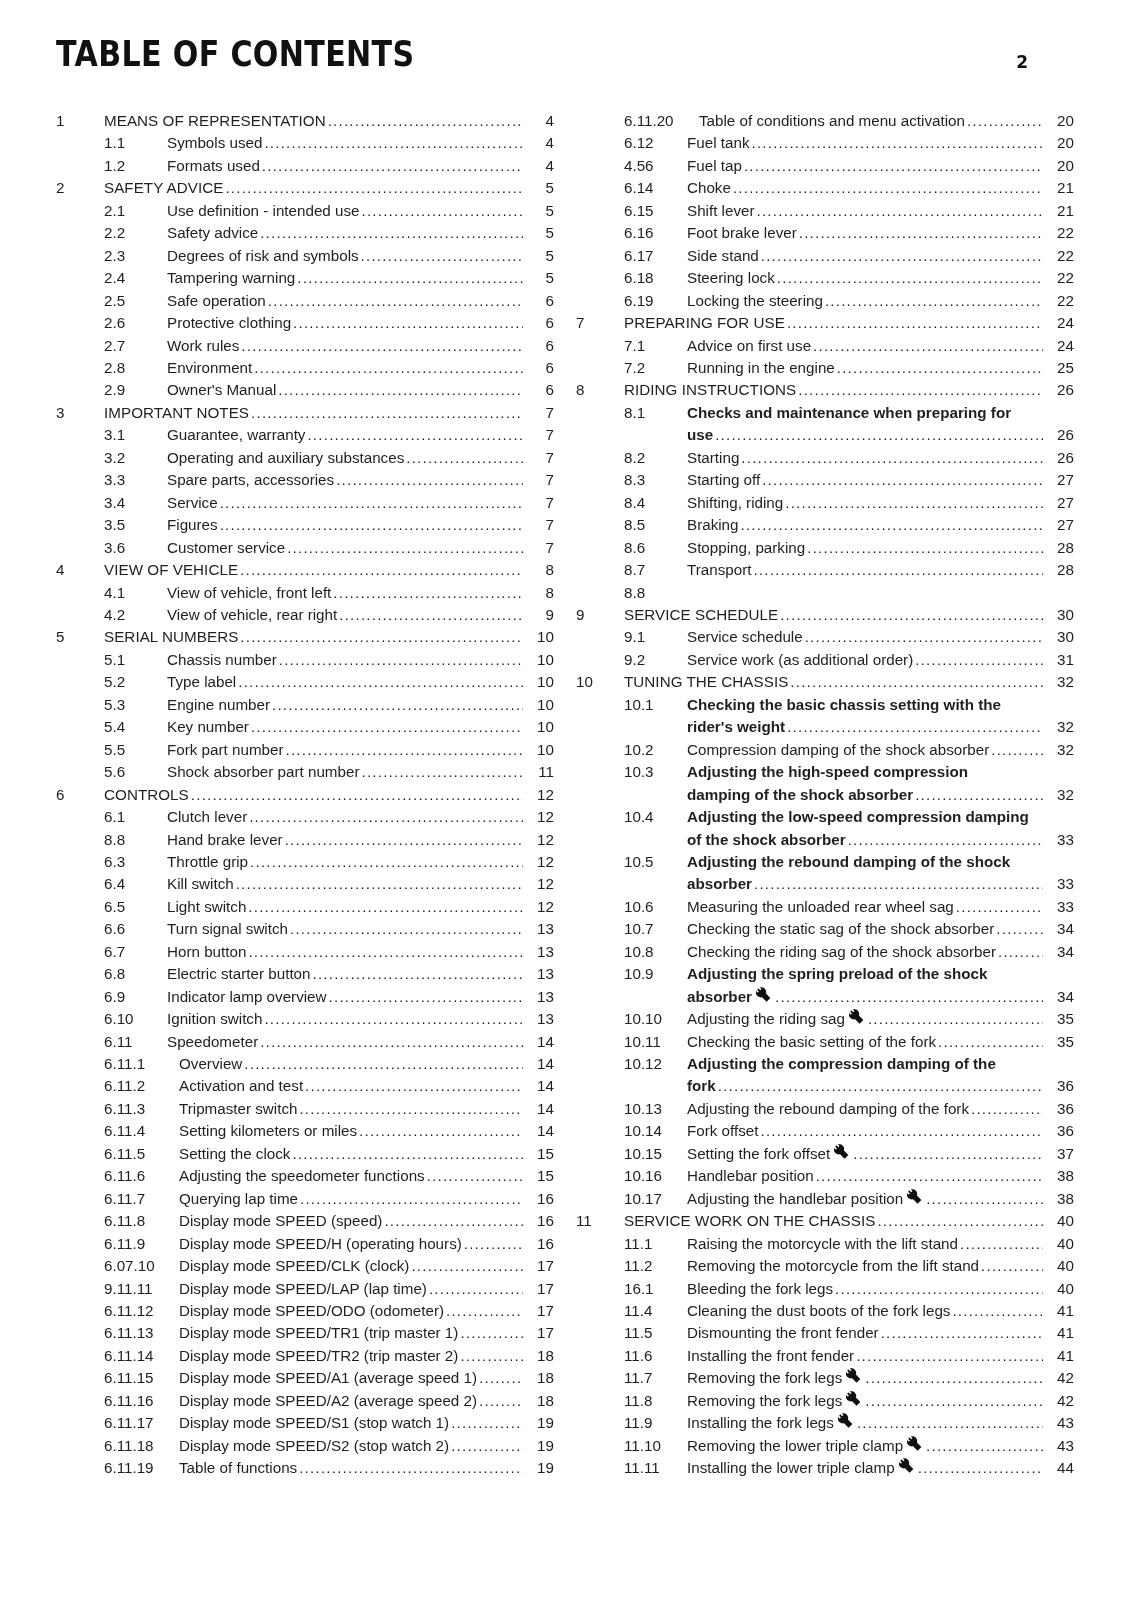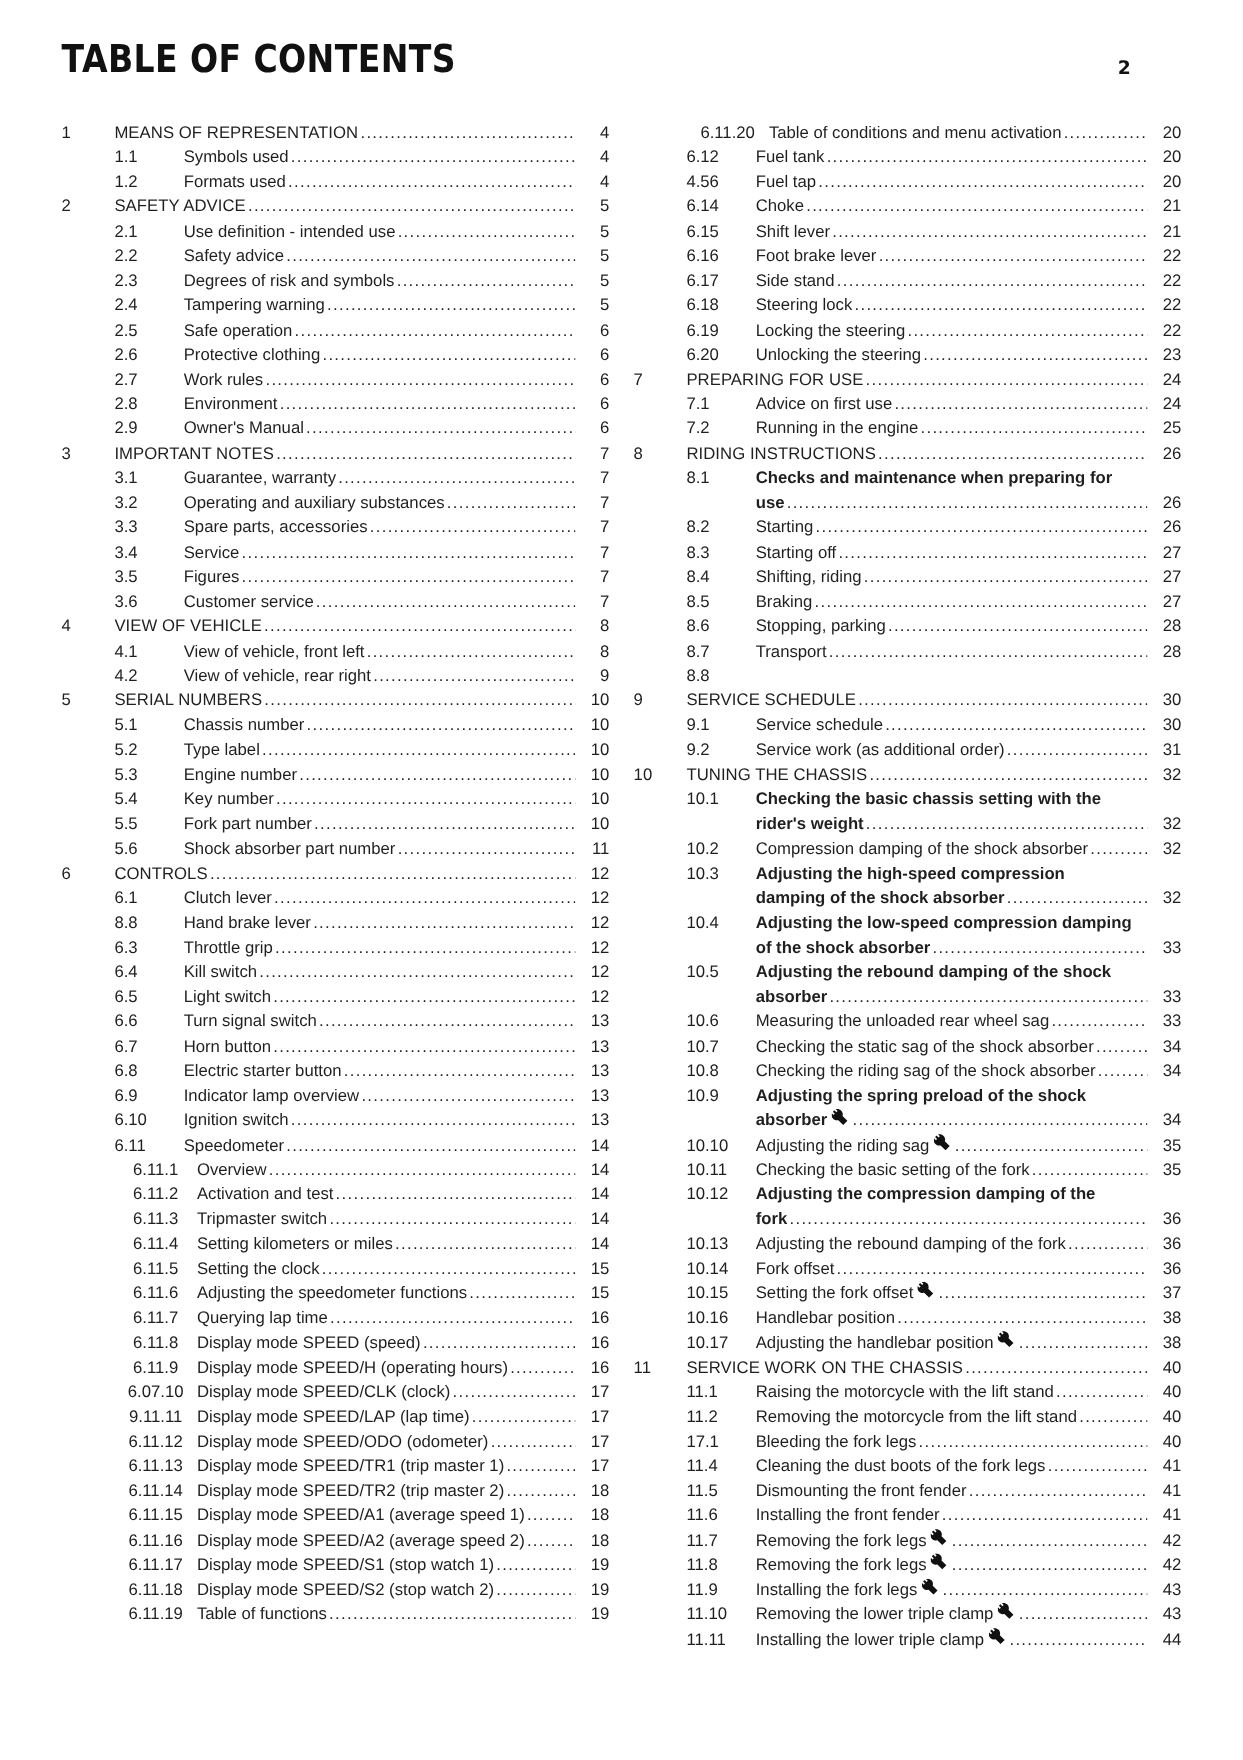--- a/index.html
+++ b/index.html
@@ -81,21 +81,21 @@
   .toc-num {
     flex: 0 0 auto;
     text-align: left;
     font-variant-numeric: lining-nums;
   }
   
   .lvl1 > .toc-num { width: 48px; margin-left: 0px; }
   
   .lvl2 > .toc-num { width: 63px; margin-left: 48px; }
   
-  .lvl3 > .toc-num { width: 75px; margin-left: 48px; text-align: center; }
+  .lvl3 > .toc-num { width: 75px; margin-left: 48px; }
 
   .toc-body {
     flex: 1 1 auto;
     display: flex;
     align-items: baseline;
     min-width: 0;
     white-space: nowrap;
     overflow: hidden;
   }
   .toc-title {
@@ -716,28 +716,20 @@
           </span>
         </div>
         <div class="toc-row lvl2">
           <span class="toc-num">6.19</span>
           <span class="toc-body">
             <span class="toc-title">Locking the steering</span>
             <span class="leader"></span>
             <span class="toc-page">22</span>
           </span>
         </div>
-        <div class="toc-row lvl2">
-          <span class="toc-num">6.20</span>
-          <span class="toc-body">
-            <span class="toc-title">Unlocking the steering</span>
-            <span class="leader"></span>
-            <span class="toc-page">23</span>
-          </span>
-        </div>
         <div class="toc-row lvl1">
           <span class="toc-num">7</span>
           <span class="toc-body">
             <span class="toc-title">PREPARING FOR USE</span>
             <span class="leader"></span>
             <span class="toc-page">24</span>
           </span>
         </div>
         <div class="toc-row lvl2">
           <span class="toc-num">7.1</span>
@@ -1063,21 +1055,21 @@
         </div>
         <div class="toc-row lvl2">
           <span class="toc-num">11.2</span>
           <span class="toc-body">
             <span class="toc-title">Removing the motorcycle from the lift stand</span>
             <span class="leader"></span>
             <span class="toc-page">40</span>
           </span>
         </div>
         <div class="toc-row lvl2">
-          <span class="toc-num">17.1</span>
+          <span class="toc-num">16.1</span>
           <span class="toc-body">
             <span class="toc-title">Bleeding the fork legs</span>
             <span class="leader"></span>
             <span class="toc-page">40</span>
           </span>
         </div>
         <div class="toc-row lvl2">
           <span class="toc-num">11.4</span>
           <span class="toc-body">
             <span class="toc-title">Cleaning the dust boots of the fork legs</span>

